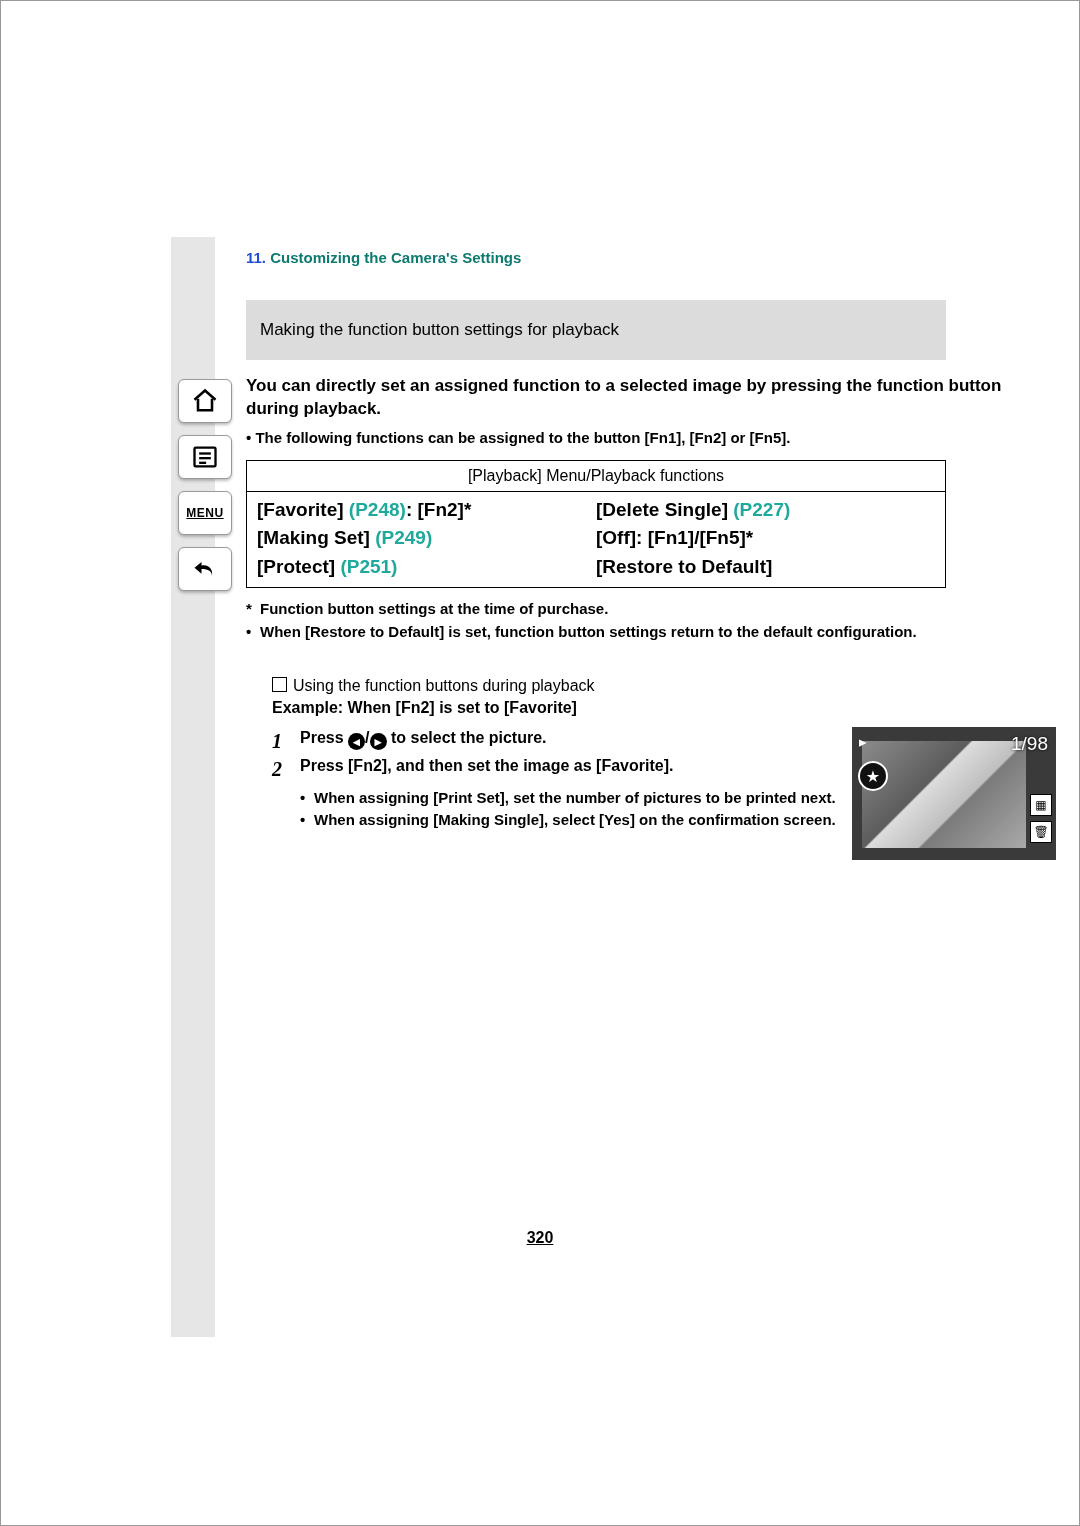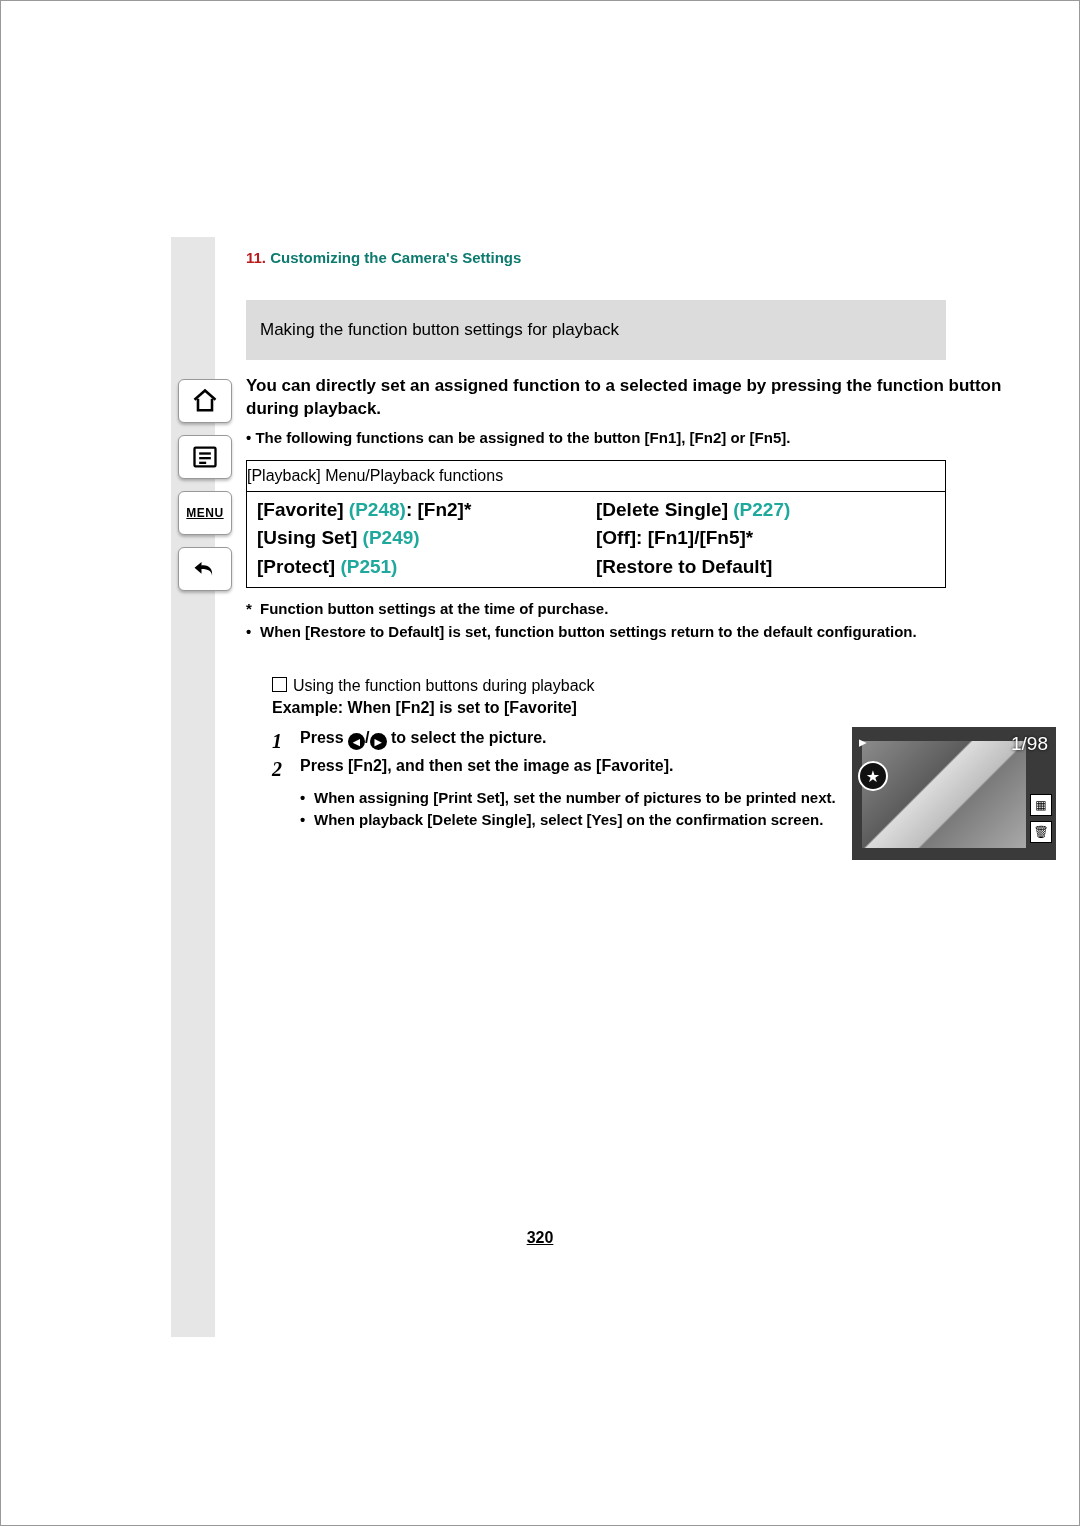--- a/index.html
+++ b/index.html
@@ -58,21 +58,21 @@
     top: 248px;
     width: 810px;
   }
   .breadcrumb {
     font-size: 15px;
     font-weight: bold;
     color: #0d7a6f;
     margin-bottom: 34px;
   }
   .breadcrumb .num {
-    color: #b91c1c;
+    color: #1d4ed8;
   }
   .section-heading {
     background: #dcdcdc;
     padding: 20px 14px;
     width: 700px;
     box-sizing: border-box;
     font-size: 17px;
     margin-bottom: 14px;
   }
   .body-text {
@@ -87,20 +87,21 @@
     margin-top: 8px;
   }
   .func-table {
     border: 1px solid #000;
     margin-top: 14px;
     width: 700px;
     box-sizing: border-box;
   }
   .func-table .thead {
     border-bottom: 1px solid #000;
+    text-align: center;
     padding: 6px 0;
     font-size: 16px;
   }
   .func-table .tbody {
     display: flex;
     padding: 4px 10px 6px 10px;
     font-size: 19px;
     font-weight: bold;
   }
   .func-table .col {
@@ -309,21 +310,21 @@
     <div class="sub-bullet">• The following functions can be assigned to the button [Fn1], [Fn2] or [Fn5].</div>
 
     <div class="func-table">
       <div class="thead">[Playback] Menu/Playback functions</div>
       <div class="tbody">
         <div class="col">
           <div>
             <span>[Favorite] </span><span class="link">(P248)</span><span>: [Fn2]</span><span>*</span>
           </div>
           <div>
-            <span>[Using Set] </span><span class="link">(P249)</span>
+            <span>[Making Set] </span><span class="link">(P249)</span>
           </div>
           <div>
             <span>[Protect] </span><span class="link">(P251)</span>
           </div>
         </div>
         <div class="col">
           <div>
             <span>[Delete Single] </span><span class="link">(P227)</span>
           </div>
           <div>
@@ -363,21 +364,21 @@
             <div class="step-num">2</div>
             <div>Press [Fn2], and then set the image as [Favorite].</div>
           </div>
           <div class="step-bullets">
             <div class="brow">
               <div class="dot">•</div>
               <div>When assigning [Print Set], set the number of pictures to be printed next.</div>
             </div>
             <div class="brow">
               <div class="dot">•</div>
-              <div>When playback [Delete Single], select [Yes] on the confirmation screen.</div>
+              <div>When assigning [Making Single], select [Yes] on the confirmation screen.</div>
             </div>
           </div>
         </div>
 
         <div class="preview">
           <div class="img-bg"></div>
           <div class="play-badge">▸</div>
           <div class="star-badge">★</div>
           <div class="counter">1/98</div>
           <div class="side-icon i1">▦</div>

